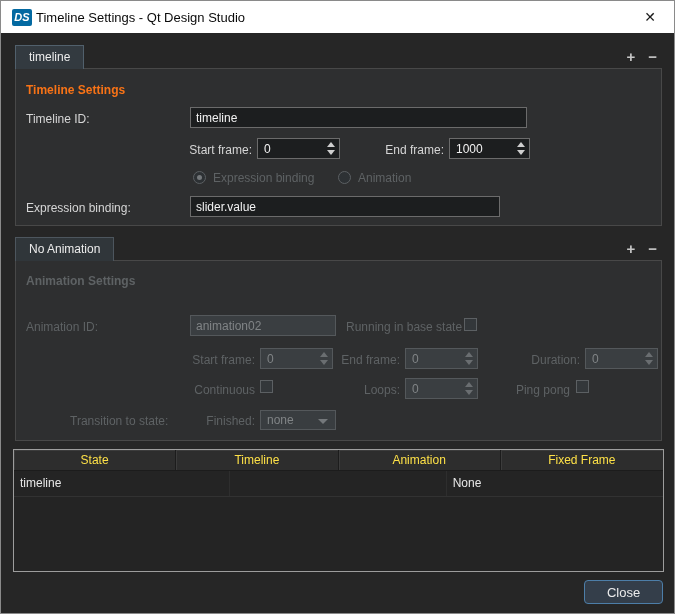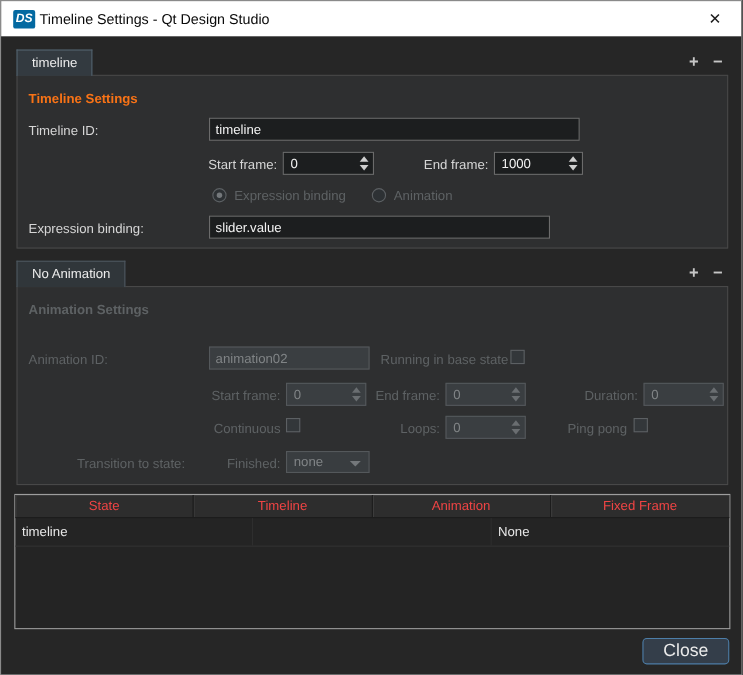--- a/index.html
+++ b/index.html
@@ -87,35 +87,35 @@
     border-left:5px solid transparent; border-right:5px solid transparent;
     border-top:5px solid #74787b;
   }
   
   .table {
     position:absolute; left:12px; top:448px; width:651px; height:123px;
     background:#242424; border:1px solid #9d9d9d;
   }
   .thead { display:flex; height:21px; background:#2d2d2d; border-bottom:1px solid #1c1c1c; }
   .th {
-    flex:1 1 25%; text-align:center; line-height:20px; color:#ef4444;
+    flex:1 1 25%; text-align:center; line-height:20px; color:#fde047;
     border-right:1px solid #1c1c1c; box-shadow:inset 1px 1px 0 #3c3c3c;
   }
   .th:last-child { border-right:none; }
   .trow { display:flex; height:26px; border-bottom:1px solid #323232; }
   .td {
     flex:1 1 25%; line-height:25px; color:#e8e8e8; padding-left:6px;
     border-right:1px solid #2e2e2e; overflow:hidden; white-space:nowrap;
   }
   .td:last-child { border-right:none; }
   
   .closebtn {
     position:absolute; left:583px; top:579px; width:79px; height:24px;
     background:#343e4a; border:1px solid #4d7ea8; border-radius:4px;
-    color:#ebebeb; font-size:16px; display:flex; align-items:center;
+    color:#ebebeb; font-size:13px; display:flex; align-items:center;
     justify-content:center; cursor:default;
   }
 </style>
 </head>
 <body>
 
 <div class="win">
 
   <div class="titlebar">
     <div class="logo">DS</div>

